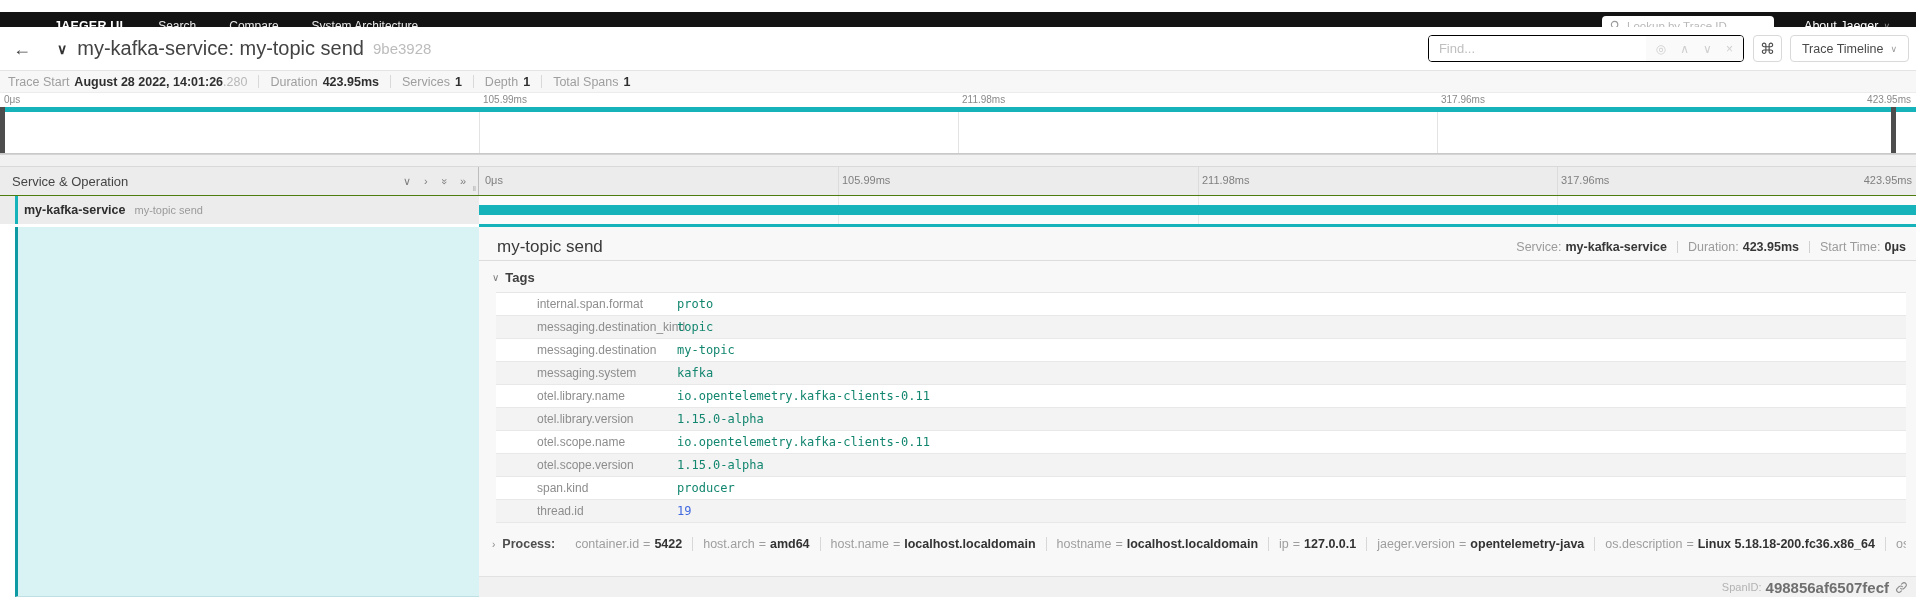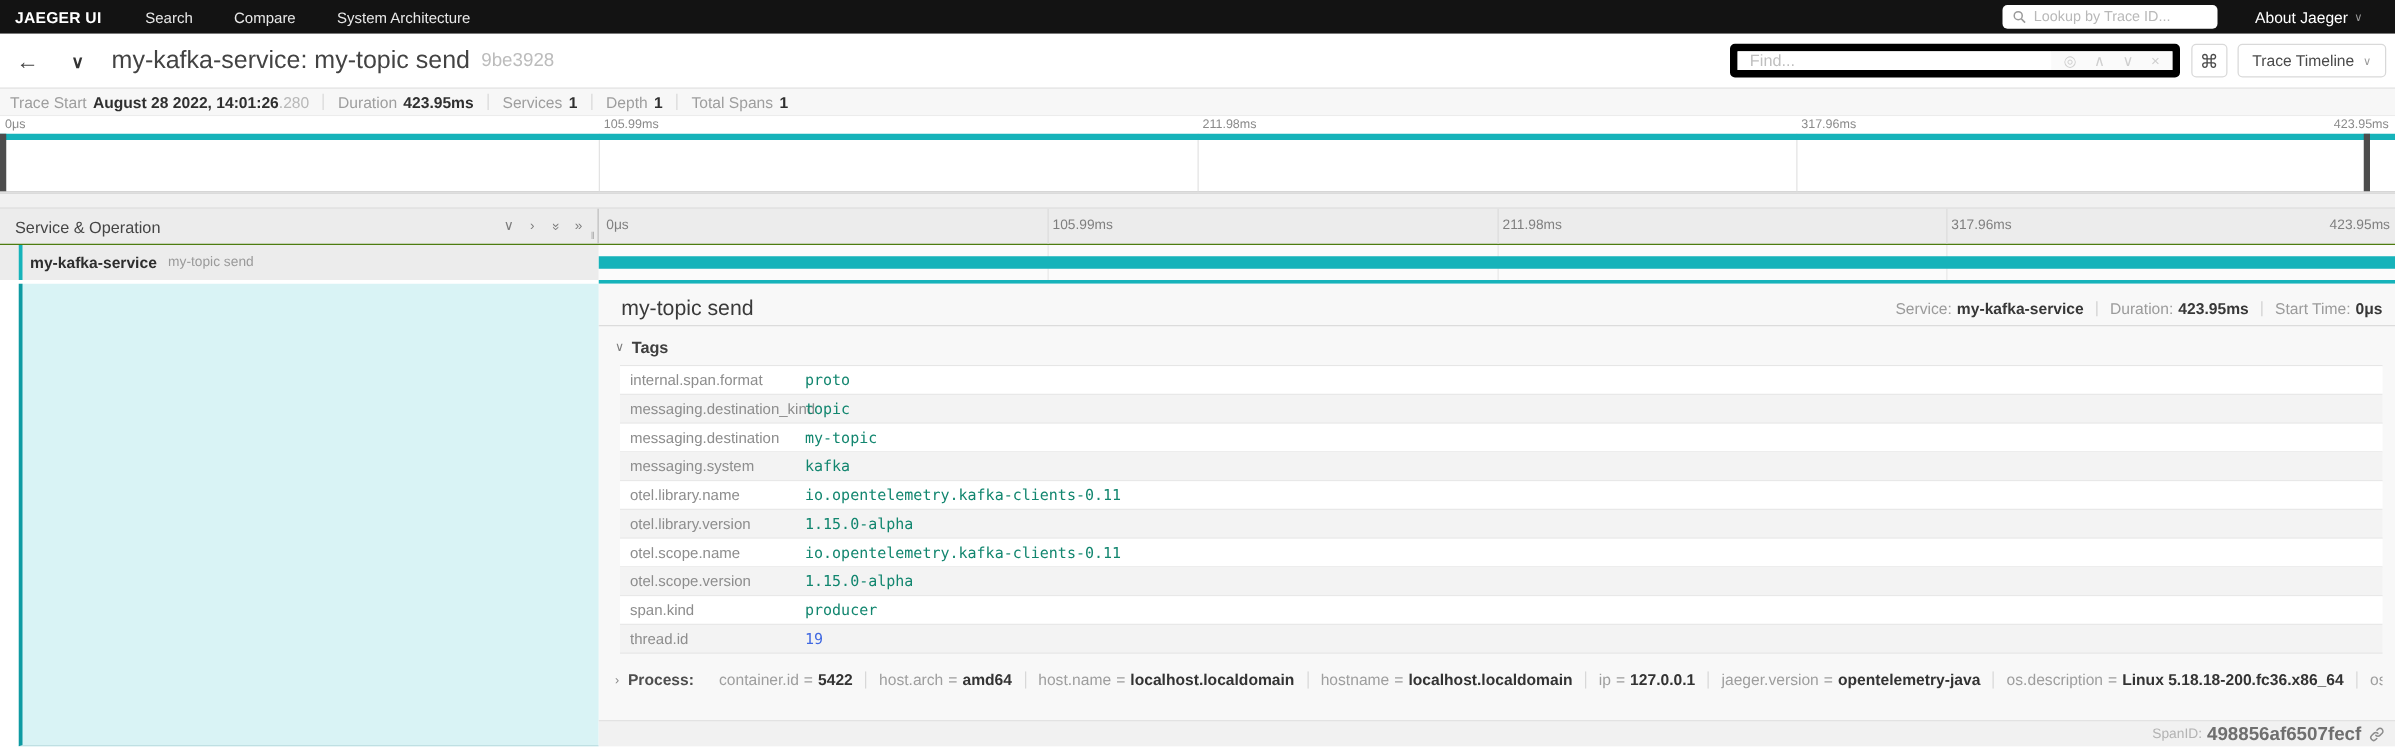--- a/index.html
+++ b/index.html
@@ -1,41 +1,41 @@
 <!DOCTYPE html>
 <html style="--accent: #16b3ba; --accent-dark: #0e9aa2; --selbg: #d9f3f5; --str: #12866f; --num: #4169e1;"><head>
 <meta charset="utf-8">
 <style>
   * { margin:0; padding:0; box-sizing:border-box; }
   html,body { background:#fff; }
   body { font-family:"Liberation Sans", sans-serif; }
   .screen { position:relative; width:1916px; height:602px; background:#fff; overflow:hidden; }
 
   
-  .nav { position:absolute; top:0; left:0; width:1916px; height:27px; background:#131313;
-         display:flex; align-items:center; color:#fff; }
+  .nav { position:absolute; top:12px; left:0; width:1916px; height:27px; background:#131313;
+         display:flex; align-items:center; color:#fff;padding-left:42px; }
   .nav-brand { margin-left:12px; margin-right:35px; font-size:12.5px; font-weight:bold; letter-spacing:.2px; }
   .nav-item { font-size:12px; color:#e8e8e8; margin-right:33px; cursor:pointer; }
   .nav-spacer { flex:1; }
   .nav-search { width:172px; height:19px; background:#fff; border-radius:4px; display:flex; align-items:center;
                 padding:0 8px; margin-right:30px; }
   .nav-search .ph { color:#b9b9b9; font-size:11.5px; margin-left:6px; }
   .nav-about { display:flex; align-items:center; font-size:12.5px; color:#fff; margin-right:26px; cursor:pointer; }
   .nav-about .chev { color:#9a9a9a; font-size:9px; margin-left:5px; }
 
   
   .trace-bar { position:absolute; top:27px; left:0; width:1916px; height:43px; background:#fff;
                display:flex; align-items:center; }
   .back-arrow { margin-left:13px; font-size:18px; color:#444; cursor:pointer; line-height:1; }
   .title-chev { margin-left:26px; font-size:14px; font-weight:bold; color:#333; cursor:pointer; }
-  .trace-title { margin-left:22px; font-size:20px; color:#434343; font-weight:500; white-space:nowrap; }
+  .trace-title { margin-left:10px; font-size:20px; color:#434343; font-weight:500; white-space:nowrap; }
   .trace-id { margin-left:9px; font-size:15px; color:#bcbcbc; font-weight:400; }
   .tb-spacer { flex:1; }
-  .find-group { display:flex; align-items:stretch; height:27px; border:6px solid #000000; border-radius:4px;
-                overflow:hidden; background:#fff; width:360px; }
+  .find-group { display:flex; align-items:stretch; height:27px; border:1px solid #000000; border-radius:4px;
+                overflow:hidden; background:#fff; width:316px; }
   .find-input { border:none; outline:none; flex:1; padding:0 10px; font-size:13px; color:#555;
                 font-family:"Liberation Sans", sans-serif; }
   .find-input::placeholder { color:#bfbfbf; }
   .find-suffix { display:flex; align-items:center; background:#fafafa; padding:0 10px; gap:14px; }
   .find-suffix .fic { color:#cfcfcf; font-size:12px; line-height:1; cursor:pointer; }
   .cmd-btn { width:29px; height:27px; border:1px solid #d9d9d9; border-radius:4px; background:#fff;
              display:flex; align-items:center; justify-content:center; font-size:15px; color:#4a4a4a;
              margin-left:9px; cursor:pointer; }
   .view-btn { height:27px; border:1px solid #d9d9d9; border-radius:4px; background:#fff; display:flex;
               align-items:center; padding:0 11px; margin-left:8px; margin-right:7px; cursor:pointer; }
@@ -102,21 +102,21 @@
   .head-stats { display:flex; align-items:center; font-size:12.5px; }
   .hs-label { color:#9b9b9b; margin-right:4px; }
   .hs-value { color:#373737; font-weight:bold; }
   .hs-div { width:1px; height:12px; background:#d0d0d0; margin:0 10px; }
   .tags-head { margin:9px 0 0 13px; display:flex; align-items:center; cursor:pointer; }
   .tags-chev { color:#7d7d7d; font-size:10px; margin-right:6px; }
   .tags-label { font-size:13px; font-weight:bold; color:#3f3f3f; }
   .tags-table { margin:7px 10px 0 17px; border-top:1px solid #e6e6e6; }
   .trow { display:flex; align-items:center; height:23px; border-bottom:1px solid #e8e8e8; background:#fff; }
   .trow:nth-child(even) { background:#f3f3f3; }
-  .tkey { width:148px; padding-left:8px; font-size:12px; color:#8d8d8d; }
+  .tkey { width:148px; padding-left:8px; font-size:12px; color:#8d8d8d;margin-left:33px; }
   .tval { font-family:"DejaVu Sans Mono", monospace; font-size:12px; color:var(--str); }
   .tval.num { color:var(--num); }
   .process-line { margin:14px 10px 0 13px; display:flex; align-items:center; font-size:12.5px; white-space:nowrap; overflow:hidden; }
   .proc-chev { color:#8a8a8a; font-size:10px; margin-right:7px; }
   .proc-label { font-weight:bold; color:#4e4e4e; margin-right:10px; }
   .pitem { display:flex; align-items:center; padding:0 10px; }
   .pitem + .pitem { border-left:1px solid #d8d8d8; }
   .pkey { color:#9e9e9e; }
   .peq { color:#9e9e9e; margin:0 4px; }
   .pval { color:#333; font-weight:bold; }

